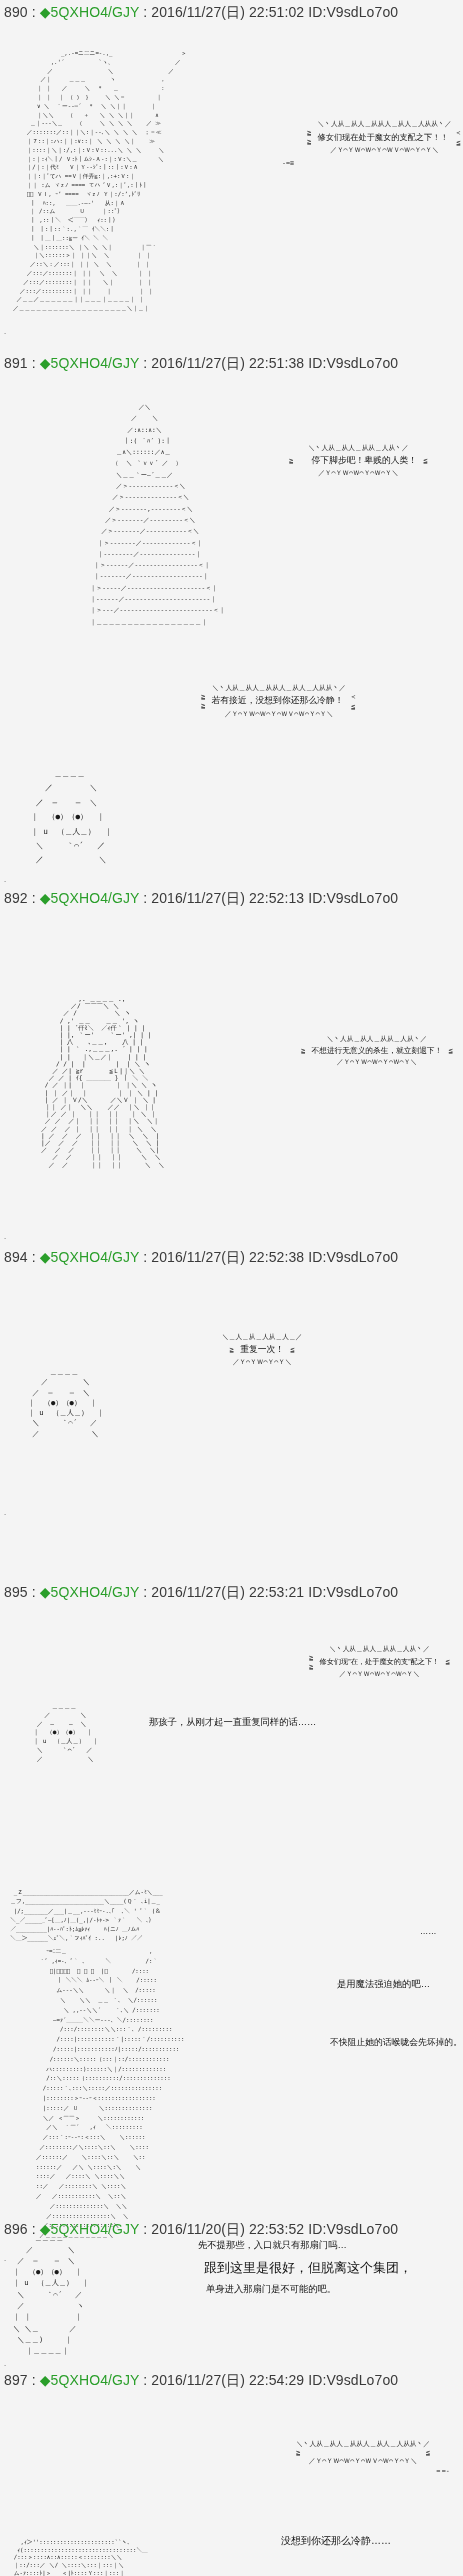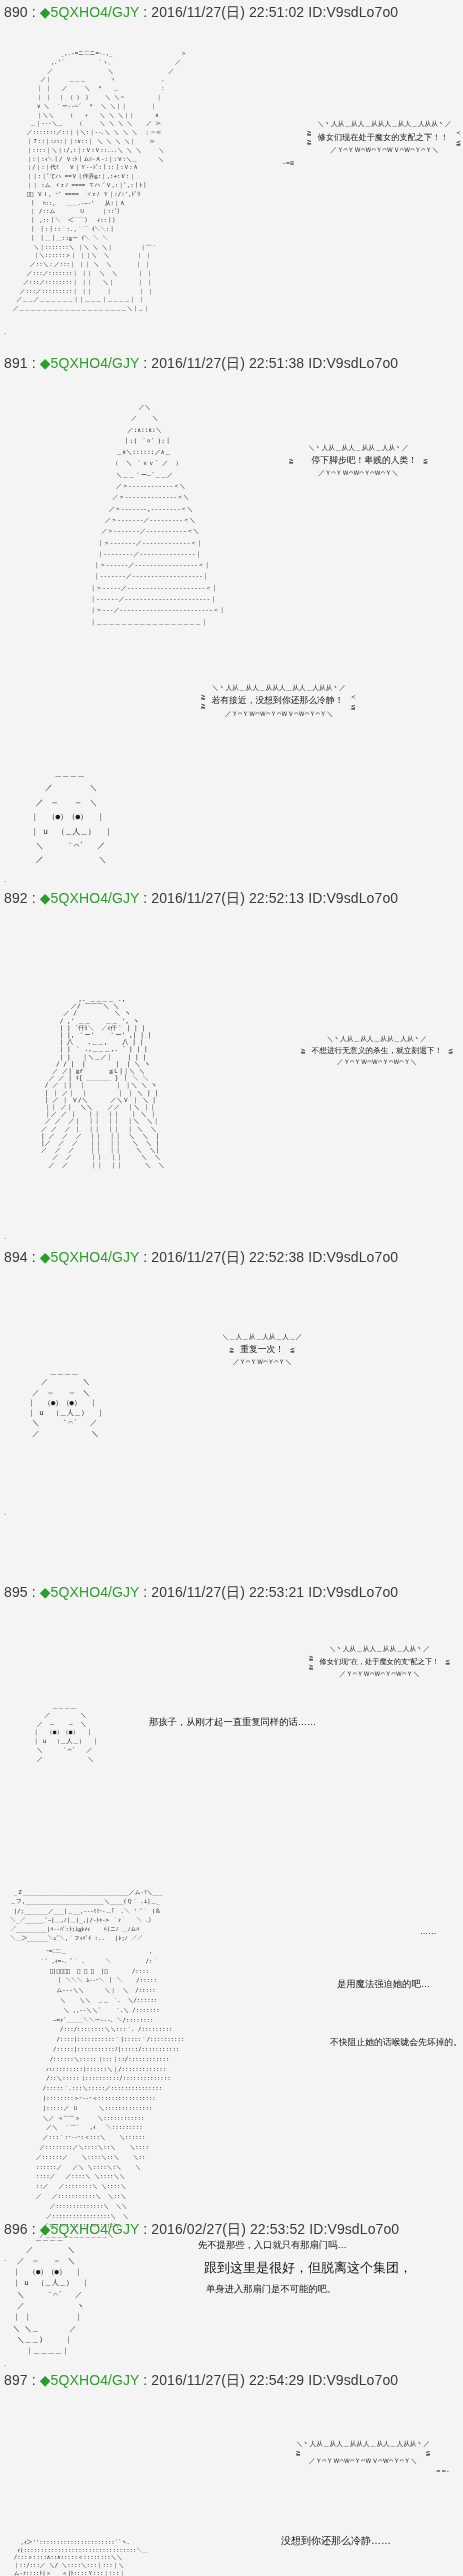--- a/index.html
+++ b/index.html
@@ -240,21 +240,21 @@
     ／::::::::::::::＼  ＼＼
    ／:::::::::::::::::＼  ＼
   ／:::::::::::::::::::＼
  ／＿＿＿＿＿＿＿＿＿＿＿＼</pre>
     <div class="dline" style="top:394px;left:337px;font-size:9.3px;">是用魔法强迫她的吧…</div>
     <div class="dline" style="top:453px;left:330px;font-size:8.8px;">不快阻止她的话喉咙会先坏掉的。</div>
     <div class="dot" style="top:670px;left:4.1px;">.</div>
   </section>
 
   <section class="post" style="top:2221px;height:152px;">
-    <div class="hdr" style="top:0;left:4.1px;"><span class="num">896</span><span> : </span><span class="trip">◆5QXHO4/GJY</span><span> : </span><span class="dt">2016/02/27(日) 22:53:52</span><span class="pid"> </span><span class="pid">ID:V9sdLo7o0</span></div>
+    <div class="hdr" style="top:0;left:4.1px;"><span class="num">896</span><span> : </span><span class="trip">◆5QXHO4/GJY</span><span> : </span><span class="dt">2016/11/20(日) 22:53:52</span><span class="pid"> </span><span class="pid">ID:V9sdLo7o0</span></div>
     <pre class="aa" style="top:11.3px;left:13px;font-size:7.2px;line-height:11.3px;">     ＿＿＿＿
    ／        ＼
  ／  ―    ―  ＼
 ｜  （●）（●）  ｜
 ｜ u  （＿人＿）  ｜
  ＼     ｀⌒´   ／
  ／            ヽ
 ｜ ｜          ｜
 ＼ ＼＿       ／
  ＼＿＿)     ｜

